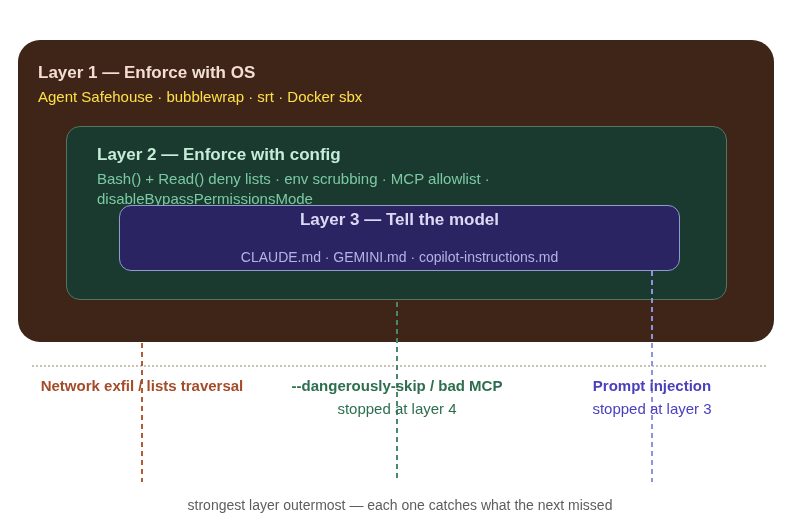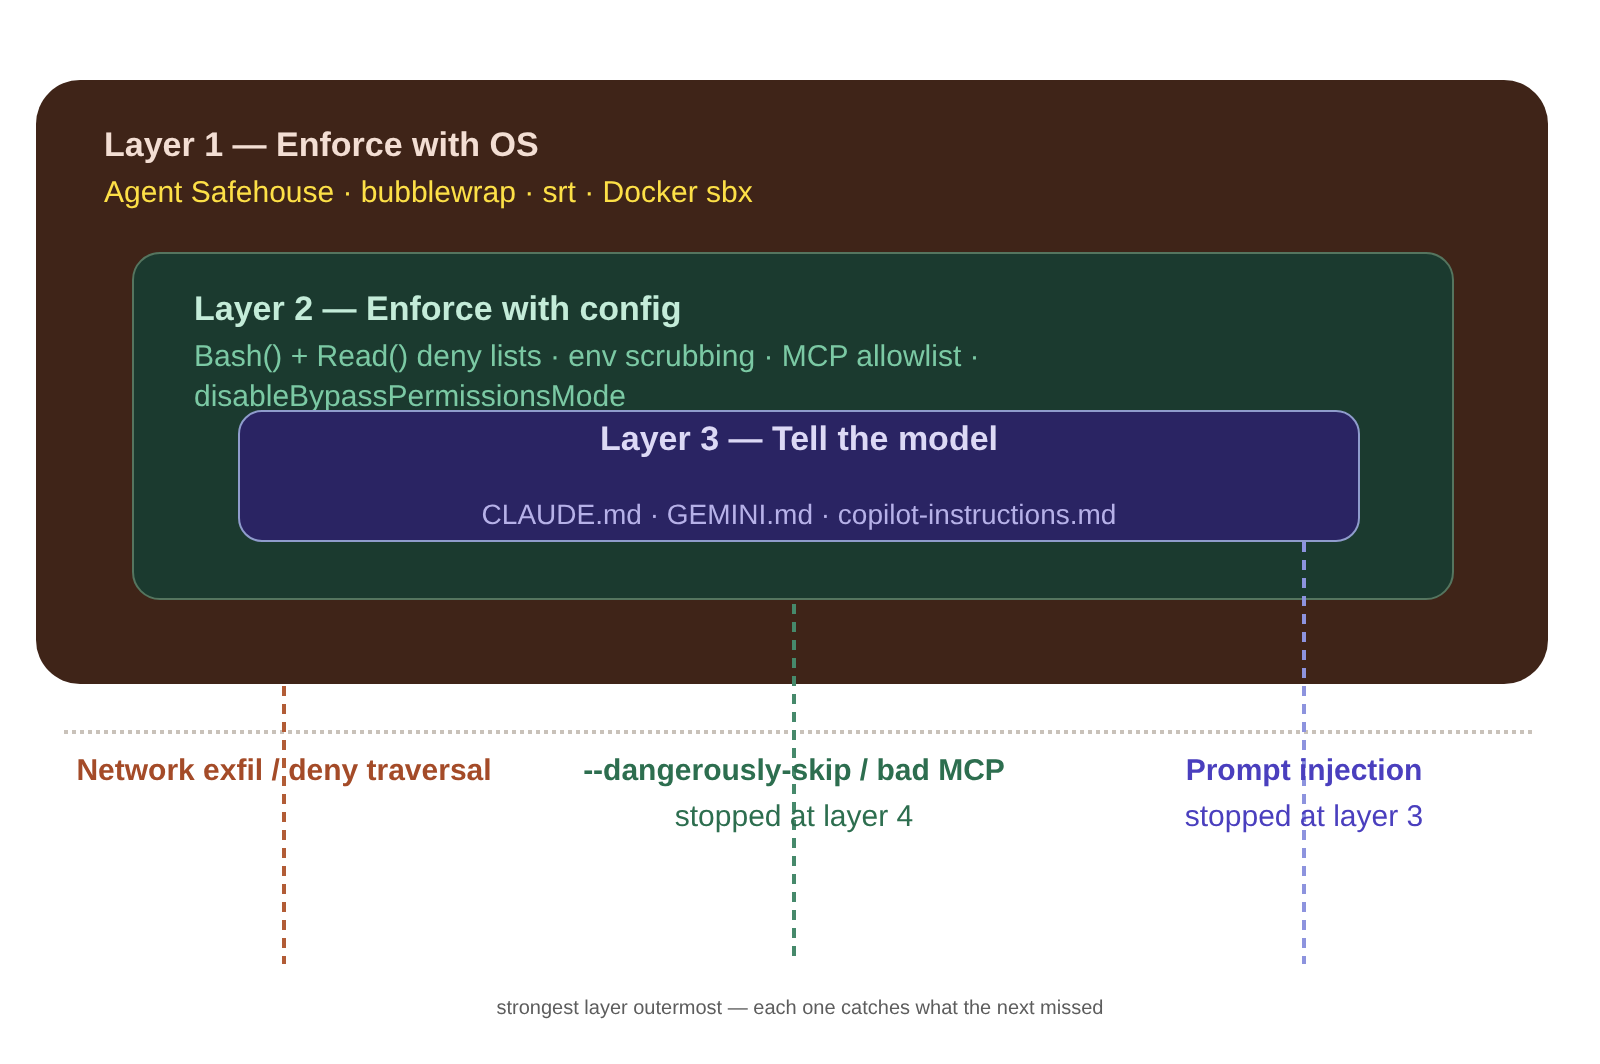--- a/index.html
+++ b/index.html
@@ -11,21 +11,21 @@
     font-family: "Liberation Sans", "DejaVu Sans", sans-serif;
     overflow: hidden;
   }
 
   
   .box { position: absolute; box-sizing: border-box; }
 
   .layer1 {
     left: 18px; top: 40px; width: 756px; height: 302px;
     background: #3f2418; border-radius: 22px;
-    padding: 22px 34px;
+    padding: 22px 20px;
   }
   .layer1 .l-title { color: #f3ded3; font-size: 17px; font-weight: 700; line-height: 22px; }
   .layer1 .l-sub   { color: #fde047; font-size: 15px; line-height: 20px; margin-top: 3px; }
 
   .layer2 {
     left: 48px; top: 86px; width: 661px; height: 174px;
     background: #1b3a2f; border: 1px solid #55755f; border-radius: 14px;
     padding: 17px 30px;
   }
   .layer2 .l-title { color: #c4ecd9; font-size: 17px; font-weight: 700; line-height: 22px; }
@@ -64,21 +64,21 @@
   
   .threat { position: absolute; top: 374px; text-align: center; line-height: 23px; font-size: 15px; }
   .threat .t-name { font-weight: 700; }
   .threat1 { left: 32px;  width: 220px; color: #a44b28; }
   .threat2 { left: 282px; width: 230px; color: #2d6e4f; }
   .threat3 { left: 542px; width: 220px; color: #4a3fbe; }
 
   
   .caption {
     position: absolute; left: 0; top: 496px; width: 800px;
-    text-align: center; color: #5d5d5d; font-size: 10px; line-height: 18px;
+    text-align: center; color: #5d5d5d; font-size: 14px; line-height: 18px;
   }
 </style>
 </head>
 <body>
 
 <div class="canvas">
 
   <div class="box layer1">
     <div class="l-title">Layer 1 — Enforce with OS</div>
     <div class="l-sub">Agent Safehouse · bubblewrap · srt · Docker sbx</div>
@@ -94,21 +94,21 @@
     </div>
   </div>
 
   <div class="baseline"></div>
 
   <div class="vline vline1"></div>
   <div class="vline vline2"></div>
   <div class="vline vline3"></div>
 
   <div class="threat threat1">
-    <div class="t-name">Network exfil / deny traversal</div>
+    <div class="t-name">Network exfil / lists traversal</div>
   </div>
 
   <div class="threat threat2">
     <div class="t-name">--dangerously-skip / bad MCP</div>
     <div class="t-stopped">stopped at layer 4</div>
   </div>
 
   <div class="threat threat3">
     <div class="t-name">Prompt injection</div>
     <div class="t-stopped">stopped at layer 3</div>

